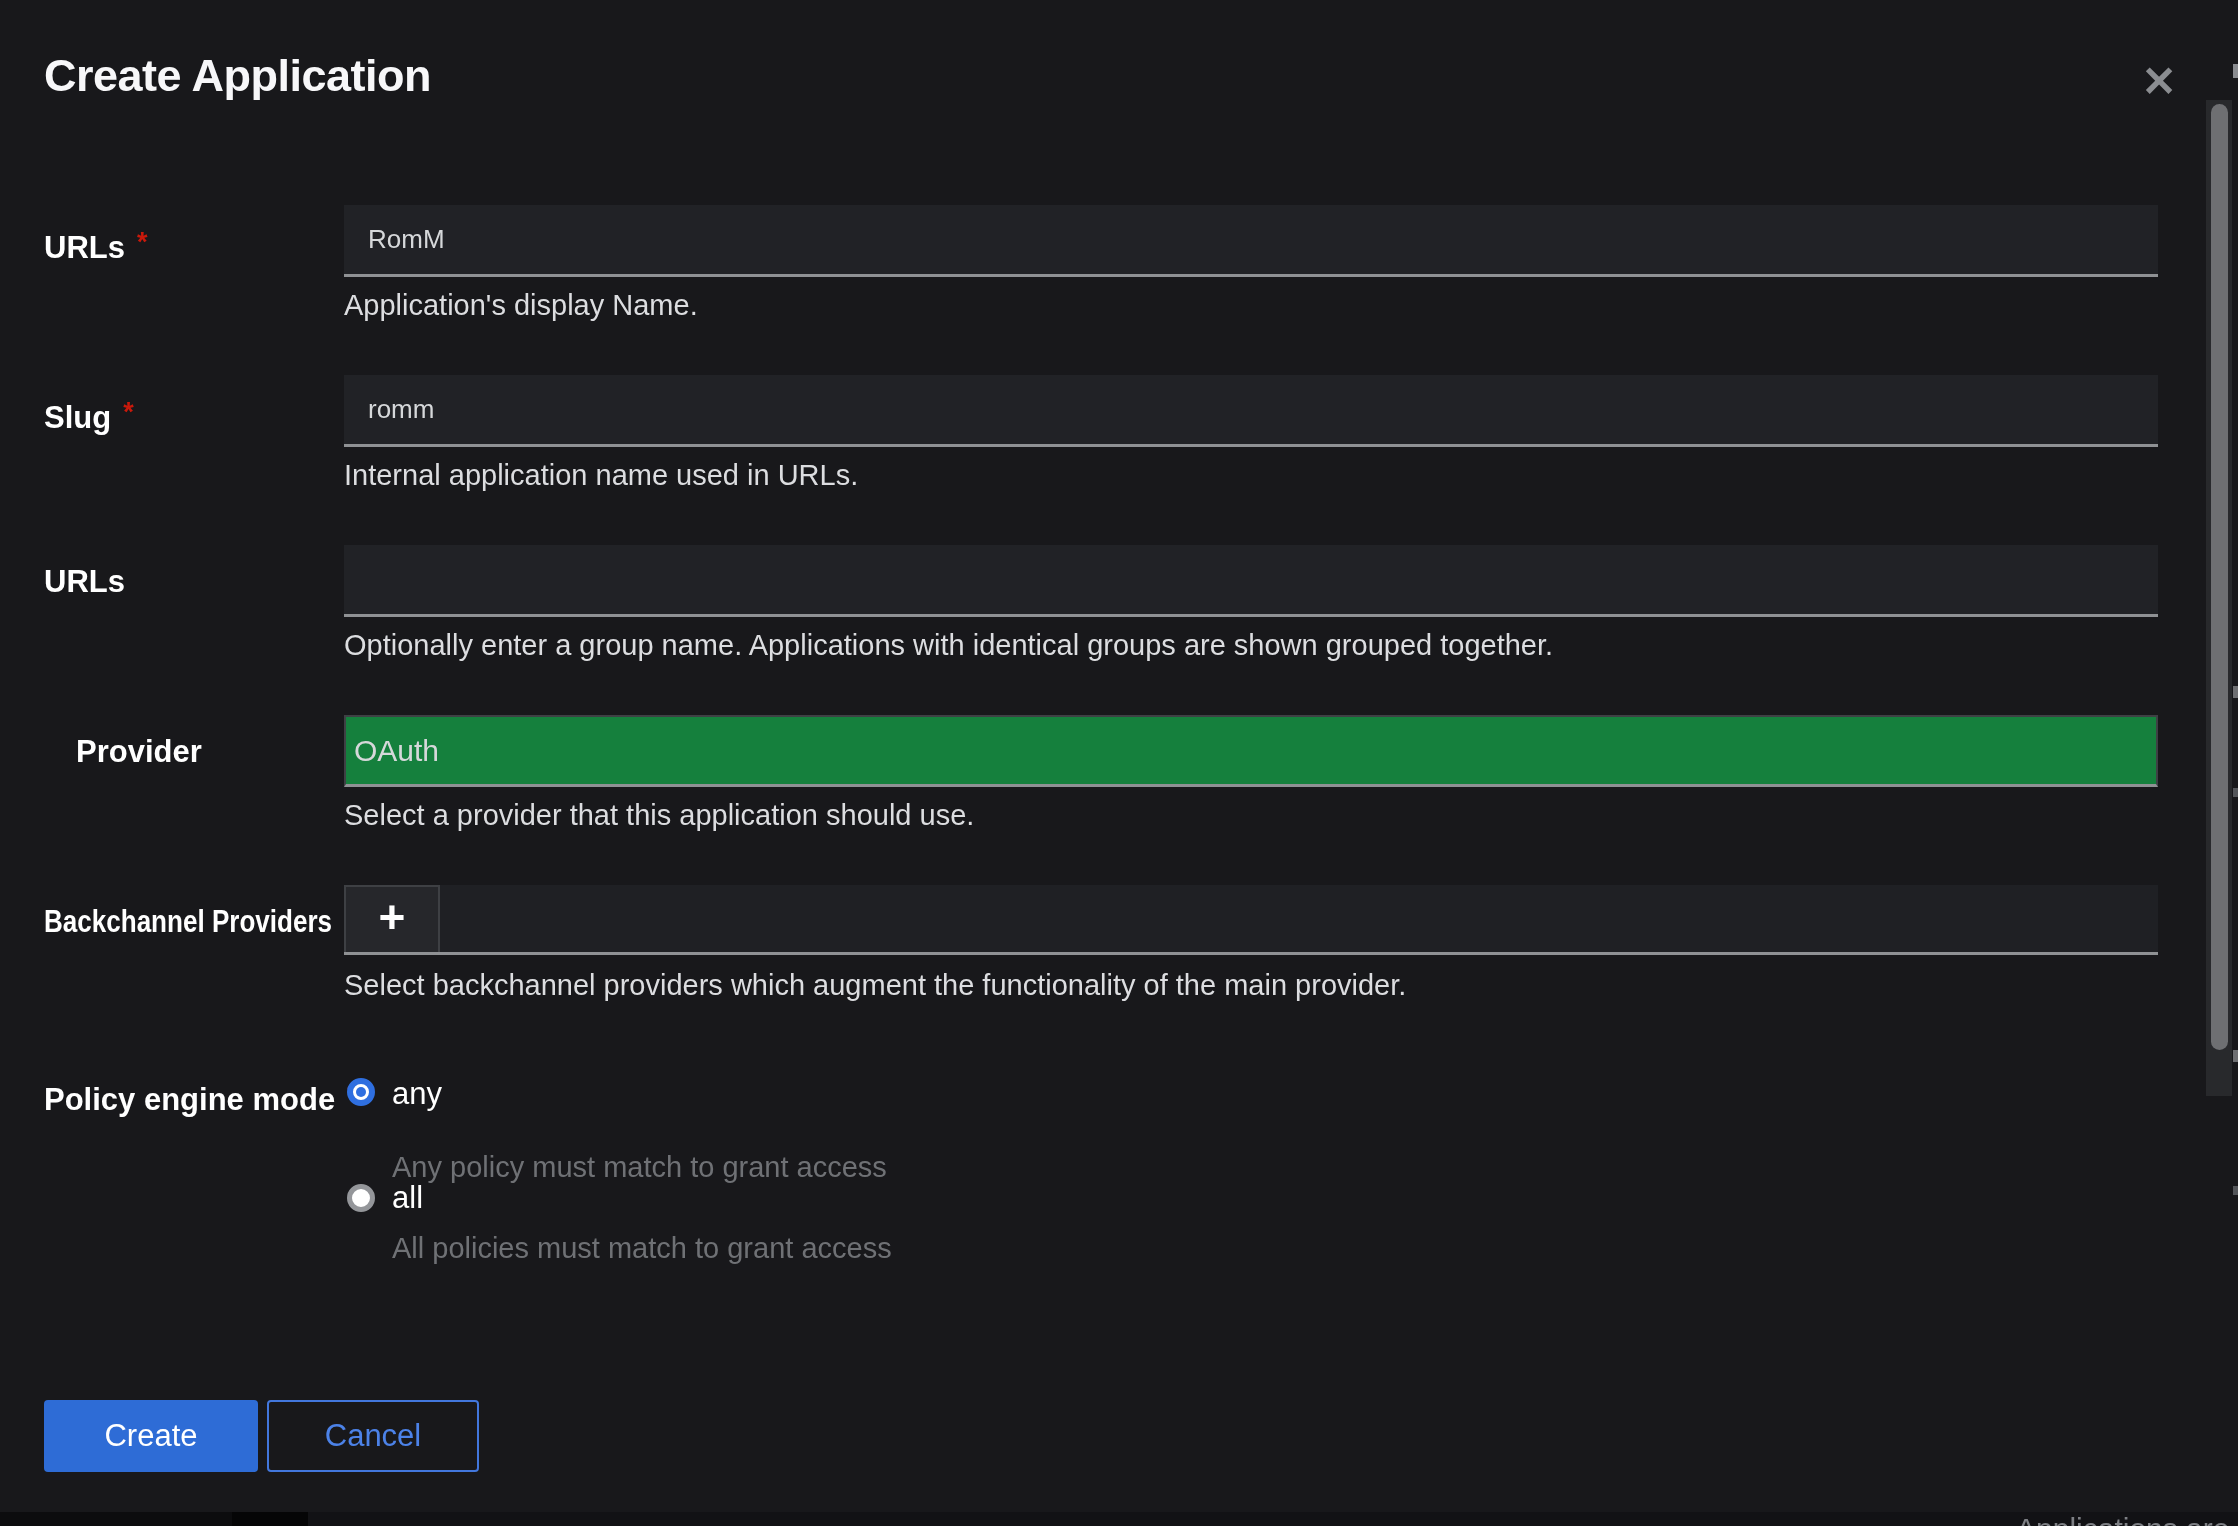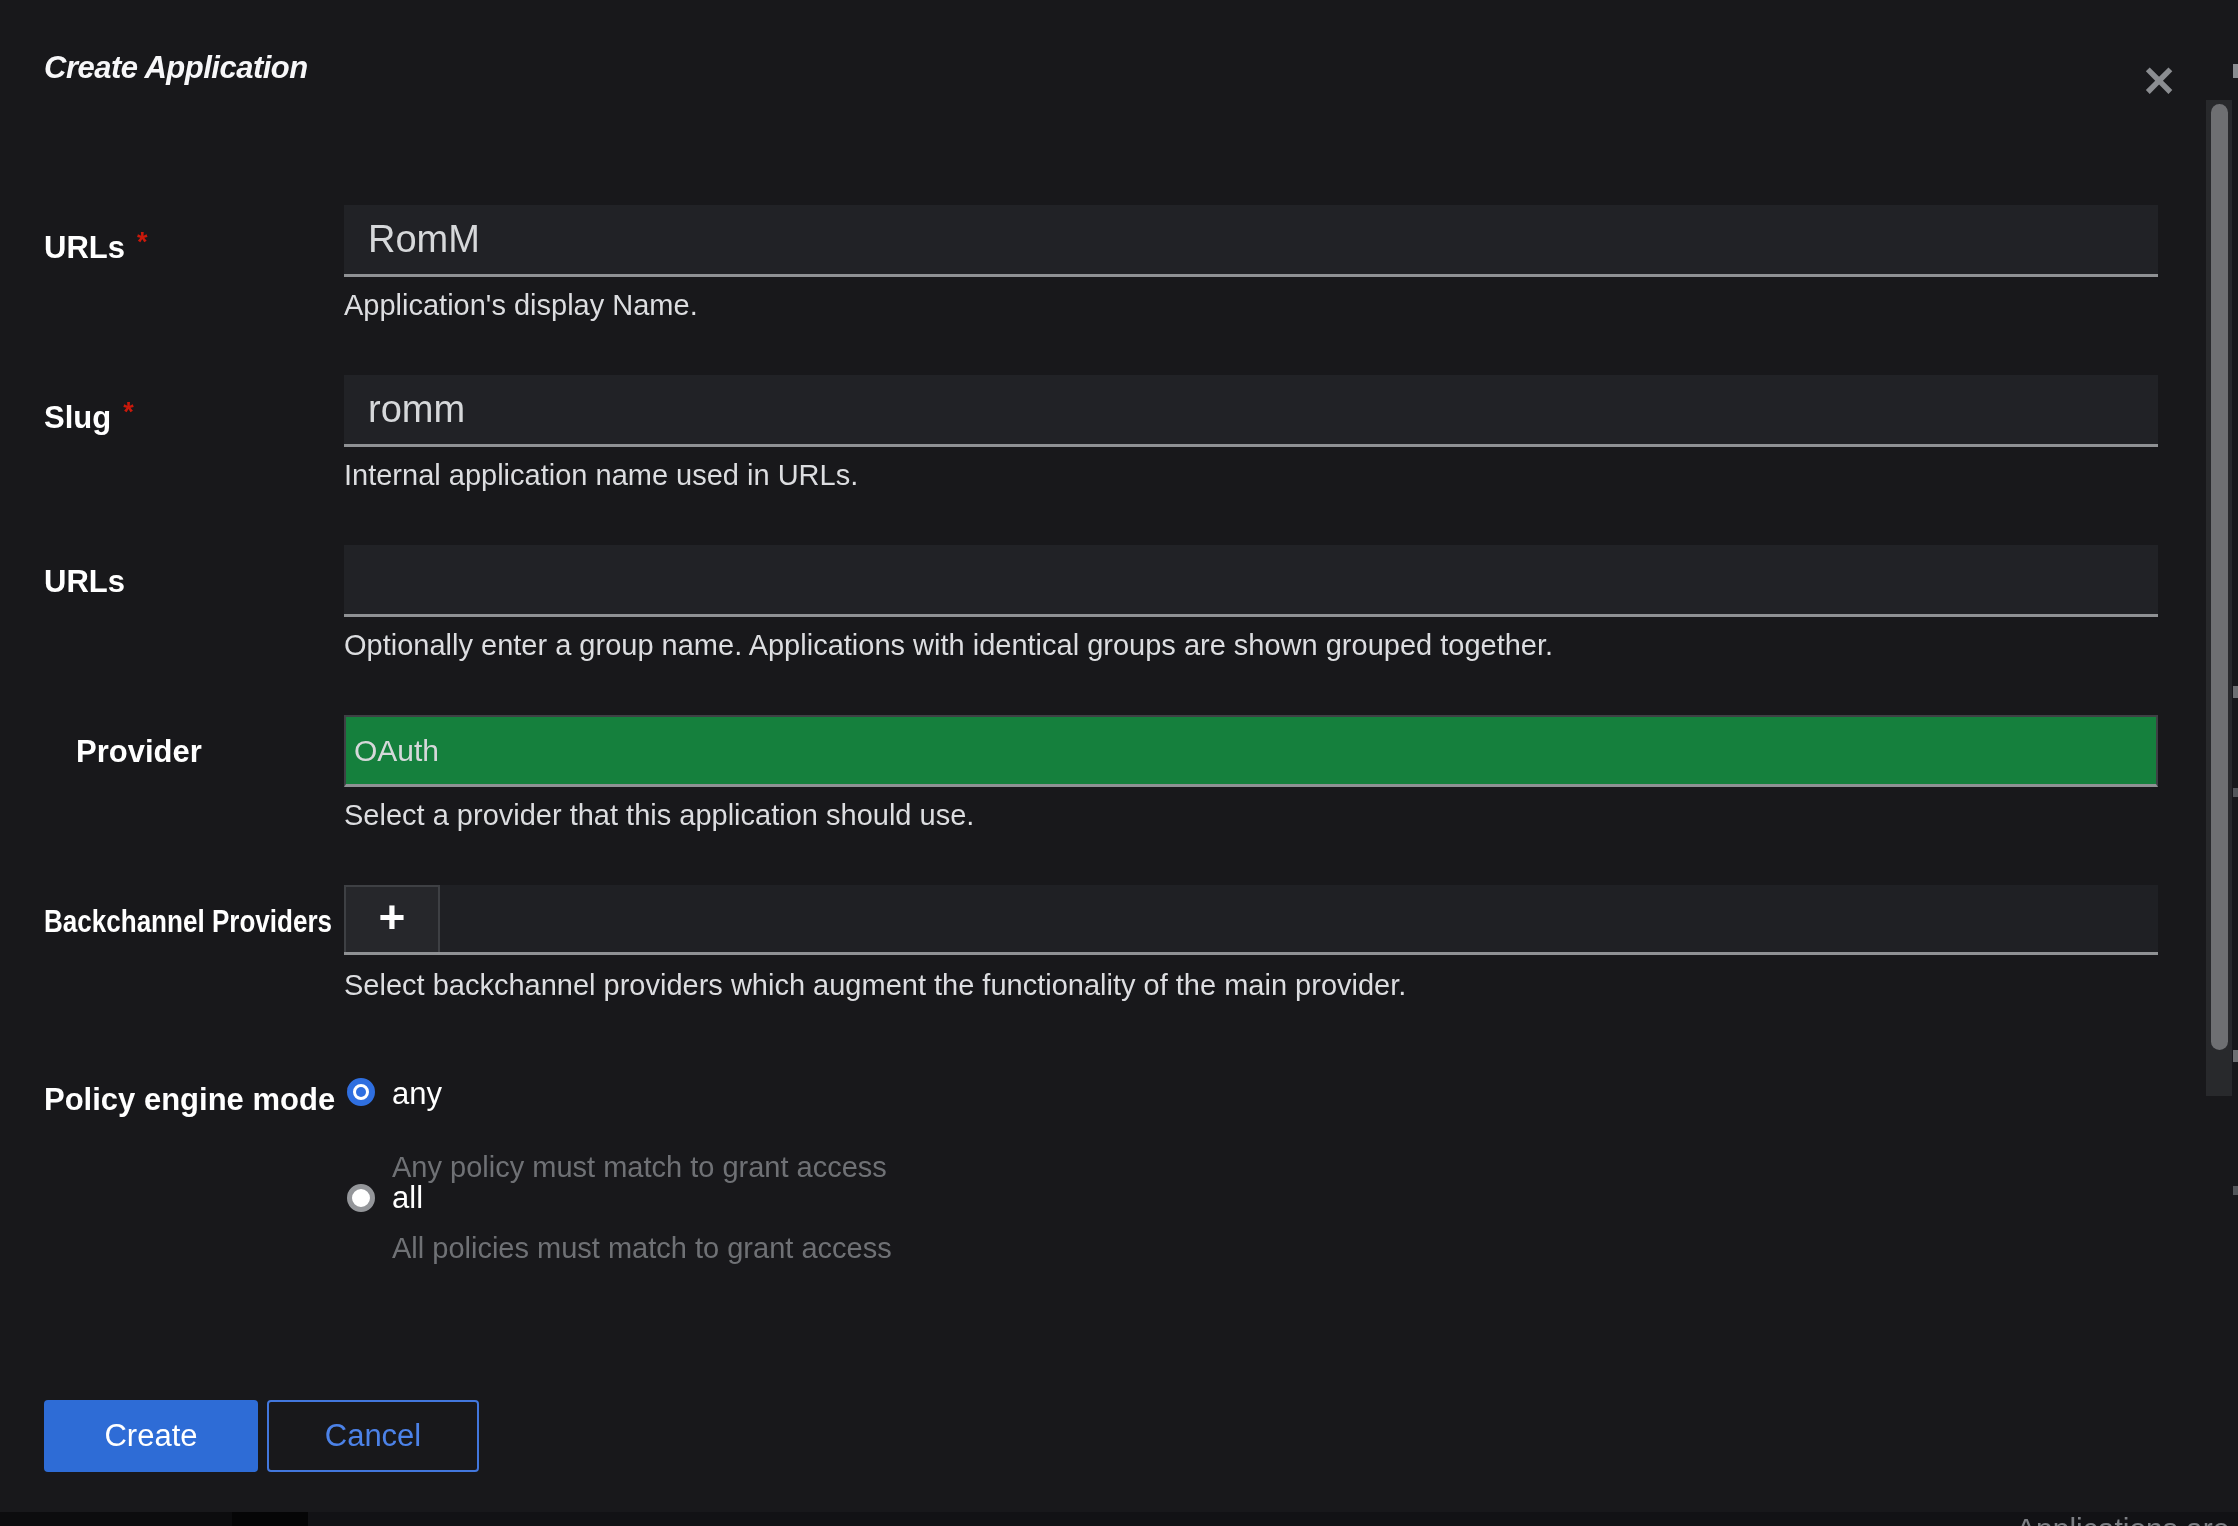--- a/index.html
+++ b/index.html
@@ -5,38 +5,38 @@
   html,body{margin:0;padding:0;background:#000;}
   .screen{
     position:relative;width:2238px;height:1526px;overflow:hidden;
     background:#18181b;
     font-family:"Liberation Sans",sans-serif;
     -webkit-font-smoothing:antialiased;
   }
   
   .modal-title{
     position:absolute;left:44px;top:50px;
-    font-size:31px;font-weight:700;color:#f7f7f9;letter-spacing:-.5px;white-space:nowrap;font-style:italic;
+    font-size:45px;font-weight:700;color:#f7f7f9;letter-spacing:-.5px;white-space:nowrap;
   }
   .close-btn{
     position:absolute;left:2130px;top:52px;width:58px;height:58px;
     display:flex;align-items:center;justify-content:center;
     color:#8b8d91;font-size:42px;font-weight:700;cursor:pointer;background:none;border:none;
   }
   
   .field-label{
     position:absolute;left:44px;height:40px;line-height:40px;
     font-size:31px;font-weight:700;color:#ffffff;white-space:nowrap;
   }
   .field-label.compress{transform:scaleX(.84);transform-origin:left center;}
   .req{color:#c9190b;font-size:27px;font-weight:700;vertical-align:7px;margin-left:12px;}
   .text-input{
     position:absolute;left:344px;width:1814px;height:72px;box-sizing:border-box;
     background:#212226;border:none;border-bottom:3px solid #8f9194;
-    color:#d6d8da;font-size:38px;padding:0 20px 0 24px;outline:none;
+    color:#d6d8da;font-size:26px;padding:0 20px 0 24px;outline:none;
     font-family:"Liberation Sans",sans-serif;border-radius:0;
   }
   .select-box{
     position:absolute;left:344px;width:1814px;height:72px;box-sizing:border-box;
     background:#15803d;
     border:2px solid #3e4044;border-bottom:3px solid #8f9194;
     color:#d6d8da;font-size:30px;line-height:67px;padding-left:8px;cursor:pointer;
   }
   .add-row{
     position:absolute;left:344px;width:1814px;height:70px;box-sizing:border-box;

